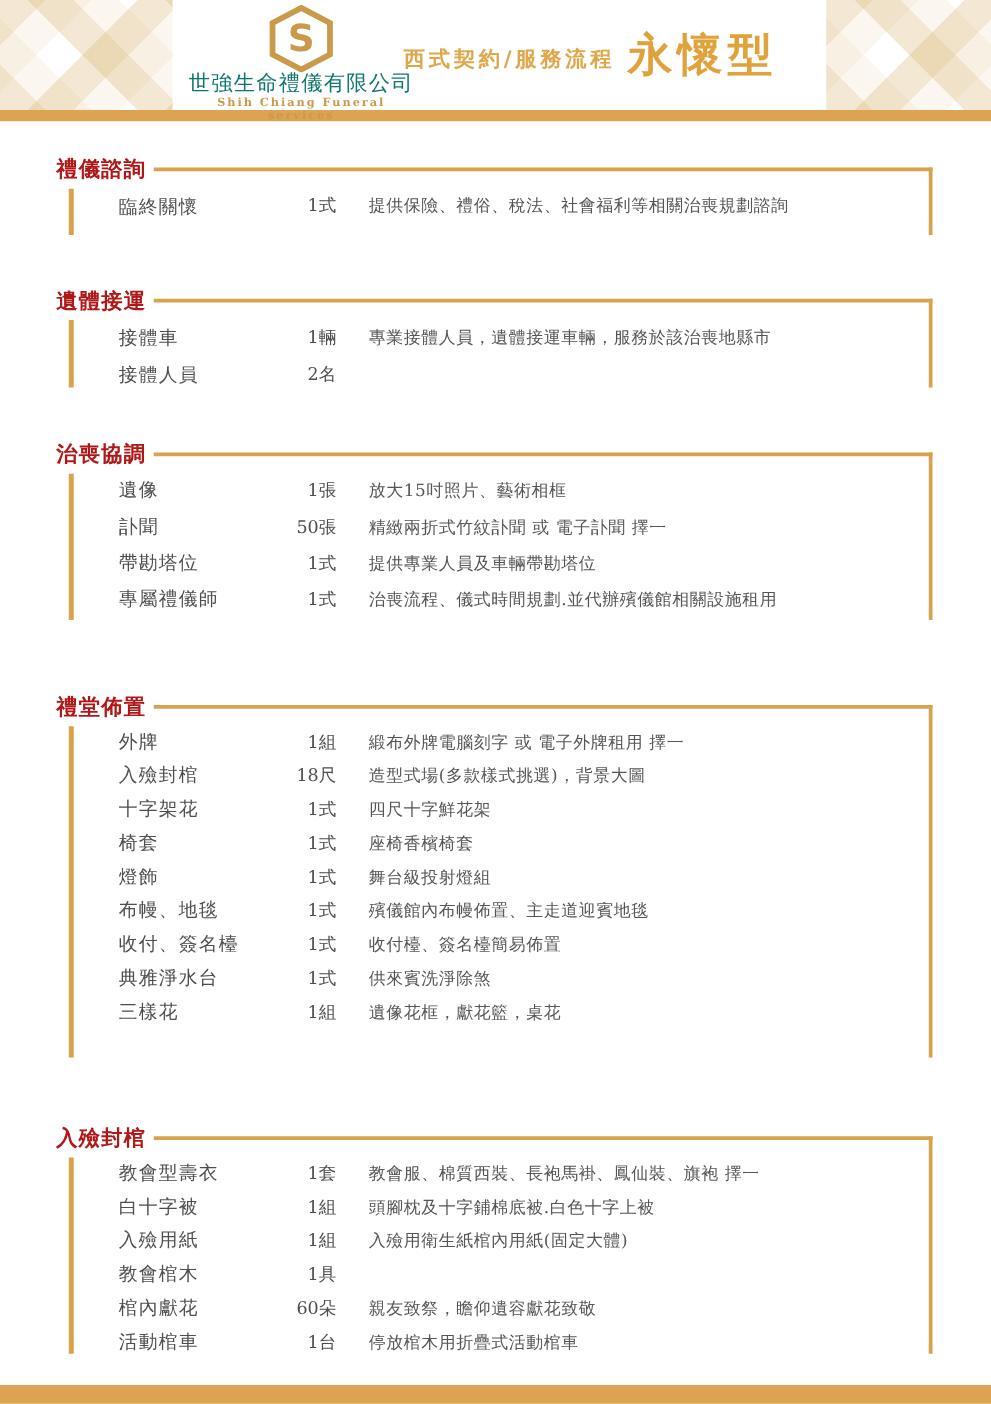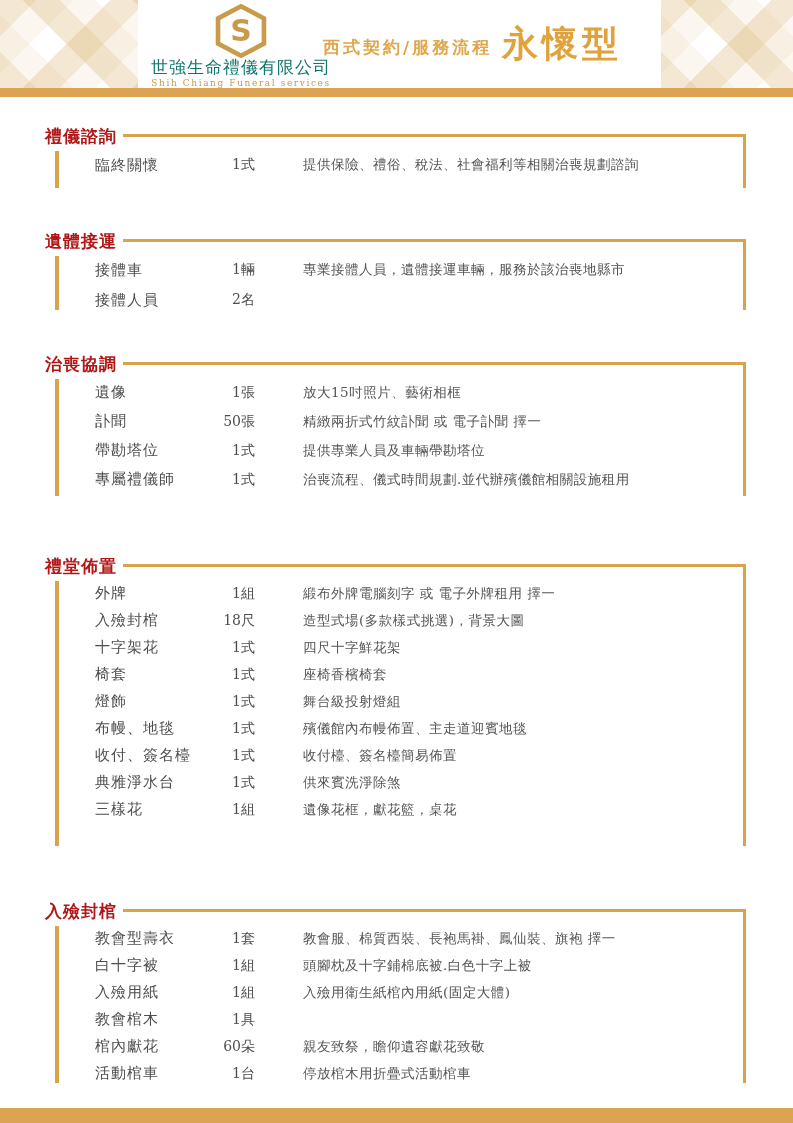--- a/index.html
+++ b/index.html
@@ -17,47 +17,47 @@
   }
   .corner.left{left:0;width:138px;}
   .corner.right{right:0;width:132px;}
   .header-bar{position:absolute;top:88px;left:0;width:100%;height:9px;background:#DCA352;}
   .footer-bar{position:absolute;bottom:0;left:0;width:100%;height:15px;background:#DCA352;}
 
   
   .logo{position:absolute;left:148px;top:4px;width:186px;text-align:center;line-height:1.1;}
   .logo svg{display:block;margin:0 auto;}
   .brand-zh{display:block;font-size:17px;font-weight:normal;color:#0f766e;letter-spacing:1px;}
-  .brand-en{display:block;font-size:9px;font-weight:normal;color:#C89A4A;letter-spacing:1.6px;margin-top:2px;}
+  .brand-en{display:block;font-size:9px;font-weight:bold;color:#C89A4A;letter-spacing:1.6px;margin-top:2px;}
   .subtitle{position:absolute;left:323px;top:36px;font-size:17px;font-weight:bold;color:#DFA64A;letter-spacing:3px;}
   .package{position:absolute;left:502px;top:20px;font-size:36px;font-weight:bold;color:#E0A33C;letter-spacing:4px;text-align:right;}
 
   
   section{position:absolute;left:45px;width:701px;}
   .sec1{top:126px;height:62px;}
   .sec2{top:231px;height:79px;}
   .sec3{top:354px;height:142px;}
   .sec4{top:556px;height:290px;}
   .sec5{top:901px;height:182px;}
   .sec-title{
     position:absolute;left:0;top:0;
     font-size:17px;font-weight:bold;color:#B01717;letter-spacing:1px;line-height:20px;
   }
   .sec-line{position:absolute;left:78px;right:0;top:8px;height:3px;background:#D9A24C;}
   .sec-right{position:absolute;right:0;top:8px;bottom:0;width:3px;background:#D9A24C;}
   .sec-leftbar{position:absolute;left:10px;top:25px;bottom:0;width:4px;background:#D9A24C;}
   .rows{position:absolute;left:0;right:6px;top:24px;}
-  .row{display:grid;grid-template-columns:100px 48px 1fr;column-gap:12px;align-items:center;padding-left:50px;}
+  .row{display:grid;grid-template-columns:100px 48px 1fr;column-gap:26px;align-items:center;padding-left:50px;}
   .sec1 .row,.sec2 .row{height:30px;}
   .sec3 .row{height:29px;}
   .sec4 .row{height:27px;}
   .sec5 .row{height:27px;}
   .row .label{font-size:15px;color:#4e4e4e;letter-spacing:1px;white-space:nowrap;}
   .row .qty{font-size:14px;color:#4e4e4e;text-align:right;white-space:nowrap;}
-  .row .desc{font-size:13.5px;color:#555555;white-space:nowrap;letter-spacing:0.5px;margin-left:36px;}
+  .row .desc{font-size:13.5px;color:#555555;white-space:nowrap;letter-spacing:0.5px;}
 </style>
 </head>
 <body>
 
 <div class="corner left"></div>
 <div class="corner right"></div>
 <div class="header-bar"></div>
 <div class="footer-bar"></div>
 
 <div class="logo">

